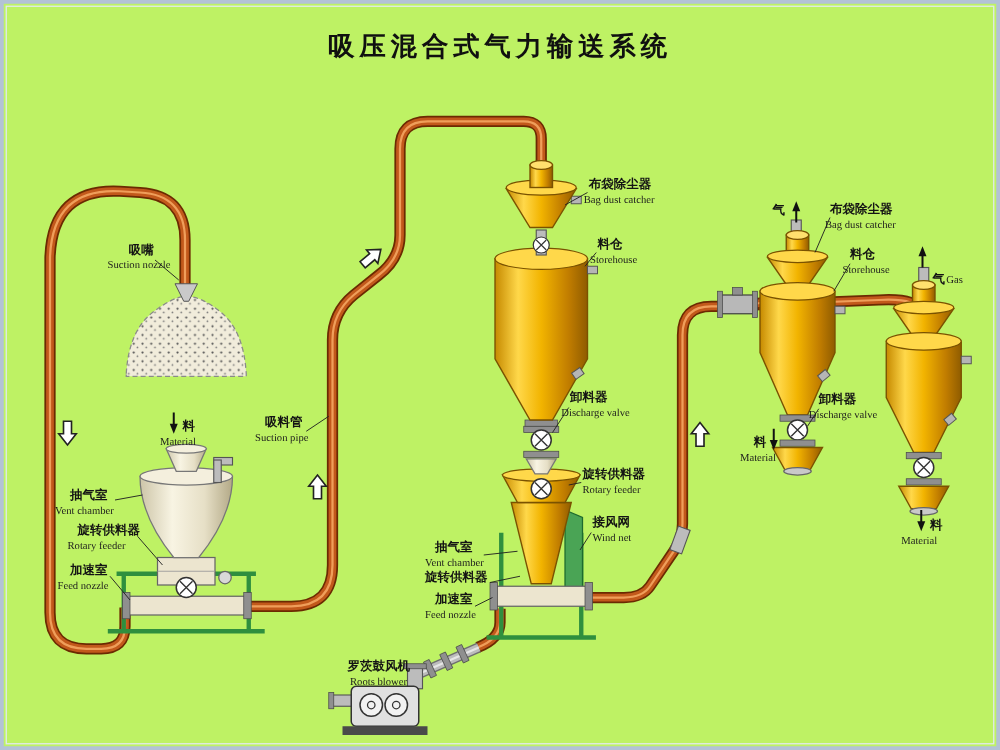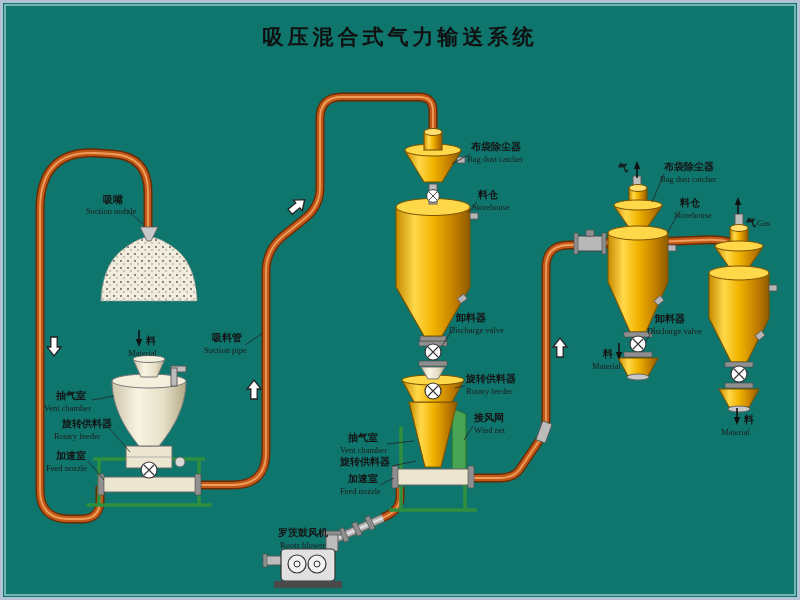--- a/index.html
+++ b/index.html
@@ -1,16 +1,16 @@
 <!DOCTYPE html>
 <html><head>
 <meta charset="utf-8">
 <style>
   html,body { margin:0; padding:0; background:#ffffff; }
-  .stage { position:relative; width:800px; height:600px; background:#0f766e; overflow:hidden; }
+  .stage { position:relative; width:800px; height:600px; background:#bef264; overflow:hidden; }
   svg { display:block; }
   .cn { font-family:"DejaVu Sans","Liberation Sans",sans-serif; font-size:10px; font-weight:bold; fill:#141414; }
   .en { font-family:"Liberation Serif","DejaVu Serif",serif; font-size:8.5px; fill:#1c1c1c; }
   .title-text { font-family:"DejaVu Sans","Liberation Sans",sans-serif; font-size:21px; font-weight:bold; fill:#101010; letter-spacing:4px; }
   .ld { stroke:#222; stroke-width:0.75; fill:none; }
   .pO { stroke:#6b2a02; stroke-width:9;   fill:none; stroke-linejoin:round; }
   .pM { stroke:#c2591b; stroke-width:6.2; fill:none; stroke-linejoin:round; }
   .pH { stroke:#ef9e5a; stroke-width:1.8; fill:none; stroke-linejoin:round; }
   .yl { fill:url(#gy); stroke:#7a5200; stroke-width:1.1; }
   .ylt { fill:#ffd84a; stroke:#7a5200; stroke-width:1; }

